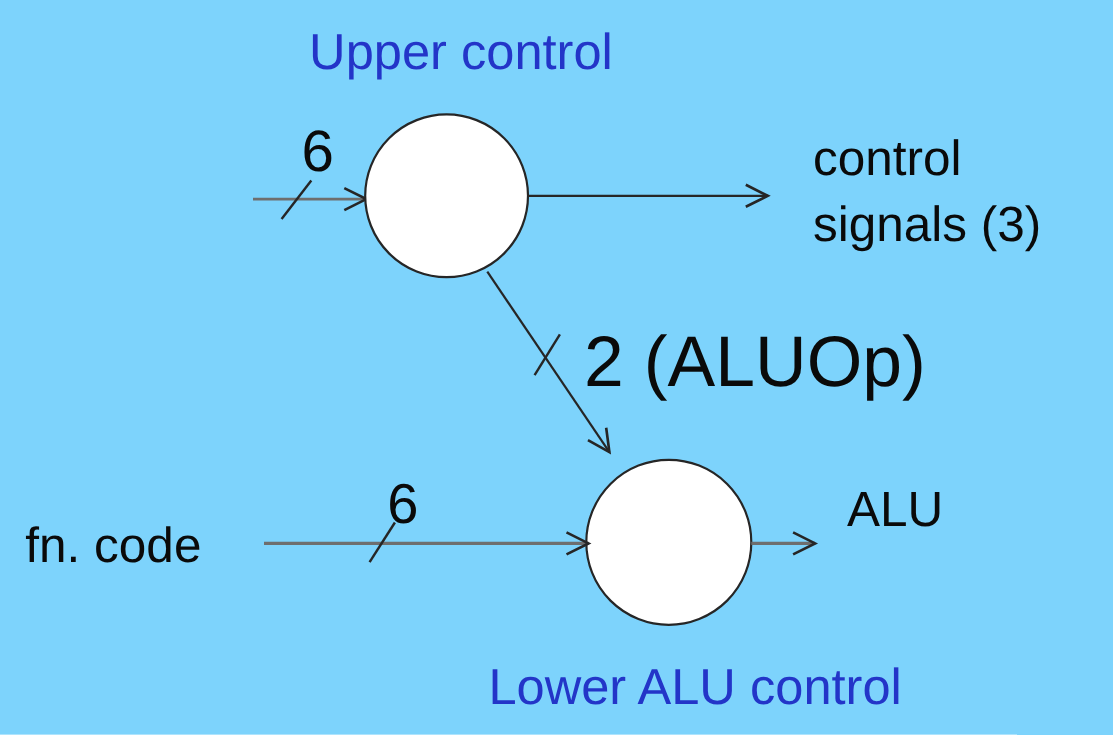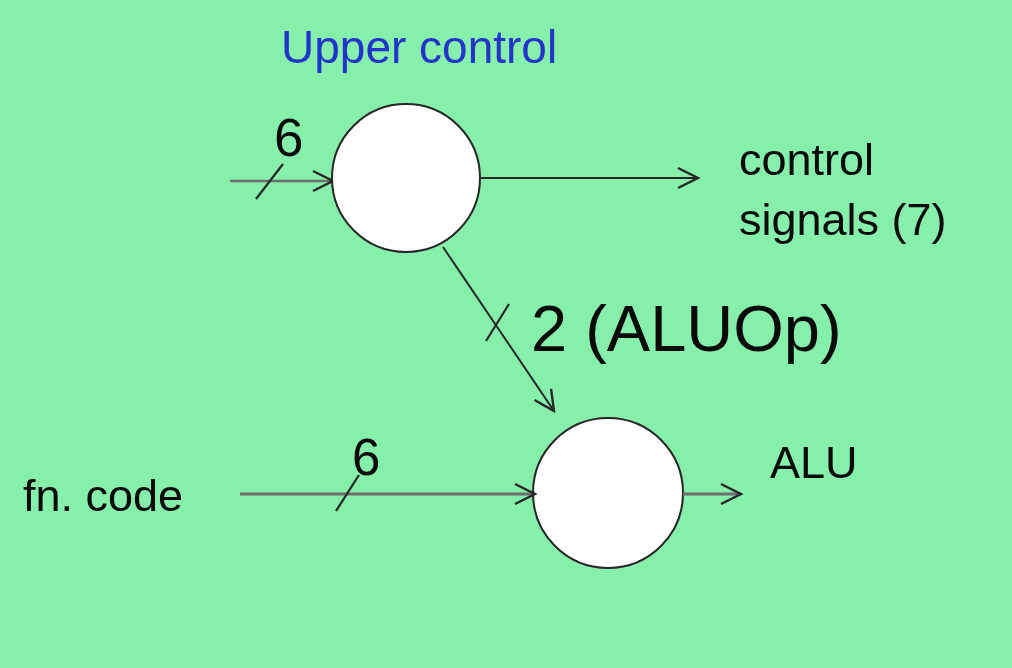--- a/index.html
+++ b/index.html
@@ -4,21 +4,21 @@
 <style>
   html, body {
     margin: 0;
     padding: 0;
     background: #ffffff;
   }
   .canvas {
     position: relative;
     width: 1012px;
     height: 668px;
-    background: #86efac;
+    background: #7dd3fc;
     overflow: hidden;
     font-family: "Liberation Sans", sans-serif;
   }
   .canvas svg {
     position: absolute;
     left: 0;
     top: 0;
   }
   .lbl {
     position: absolute;
@@ -70,29 +70,30 @@
     <line class="slash" x1="336" y1="511" x2="359" y2="475"></line>
 
     <line class="wire-gray-thick" x1="683" y1="494" x2="741" y2="494" marker-end="url(#chev)"></line>
   </svg>
 
   <div class="lbl blue" style="left:281px; top:20px;">Upper control</div>
 
 
   <div class="lbl bus-num-op" style="left:274px; top:107px;">6</div>
 
-  <div class="lbl two-line" style="left:739px; top:130px;">
+  <div class="lbl two-line" style="left:739px; top:114px;">
     <div>control</div>
-    <div>signals (7)</div>
+    <div>signals (3)</div>
   </div>
 
   <div class="lbl aluop" style="left:531px; top:291px;">2 (ALUOp)</div>
 
   <div class="lbl" style="left:23px; top:470px;">fn. code</div>
 
   <div class="lbl bus-num-fn" style="left:352px; top:428px;">6</div>
 
   <div class="lbl two-line" style="left:770px; top:433px;">
     <div>ALU</div>
   </div>
 
+  <div class="lbl blue" style="left:444px; top:597px;">Lower ALU control</div>
 
 </div>
 
 </body></html>

